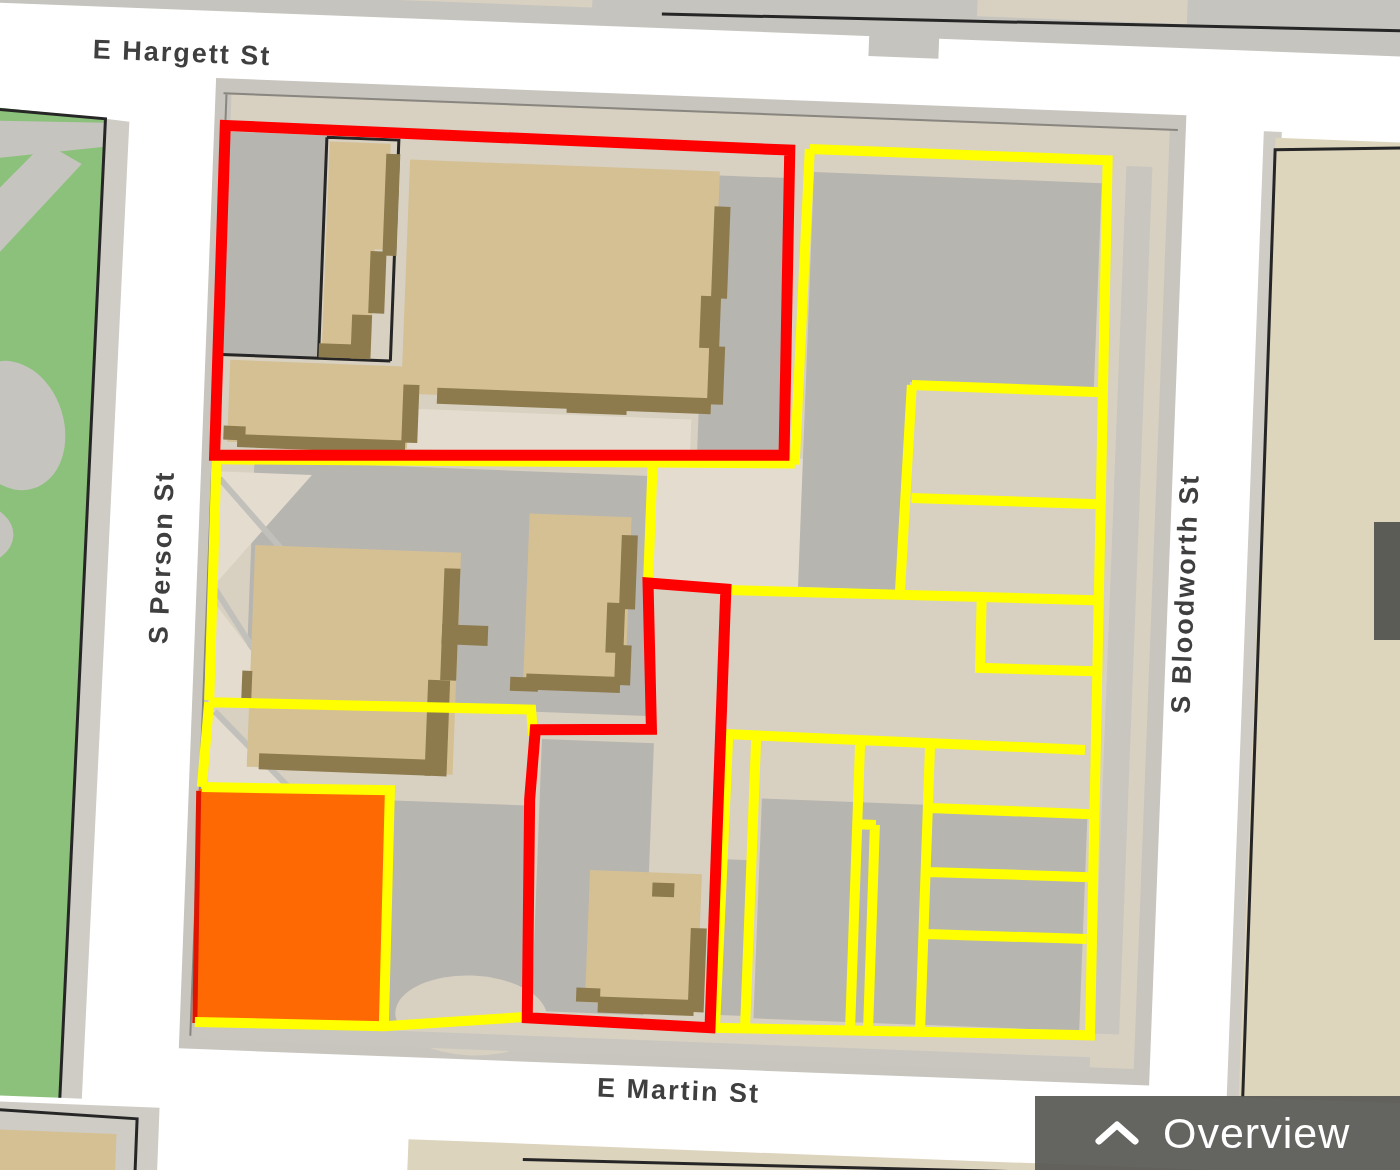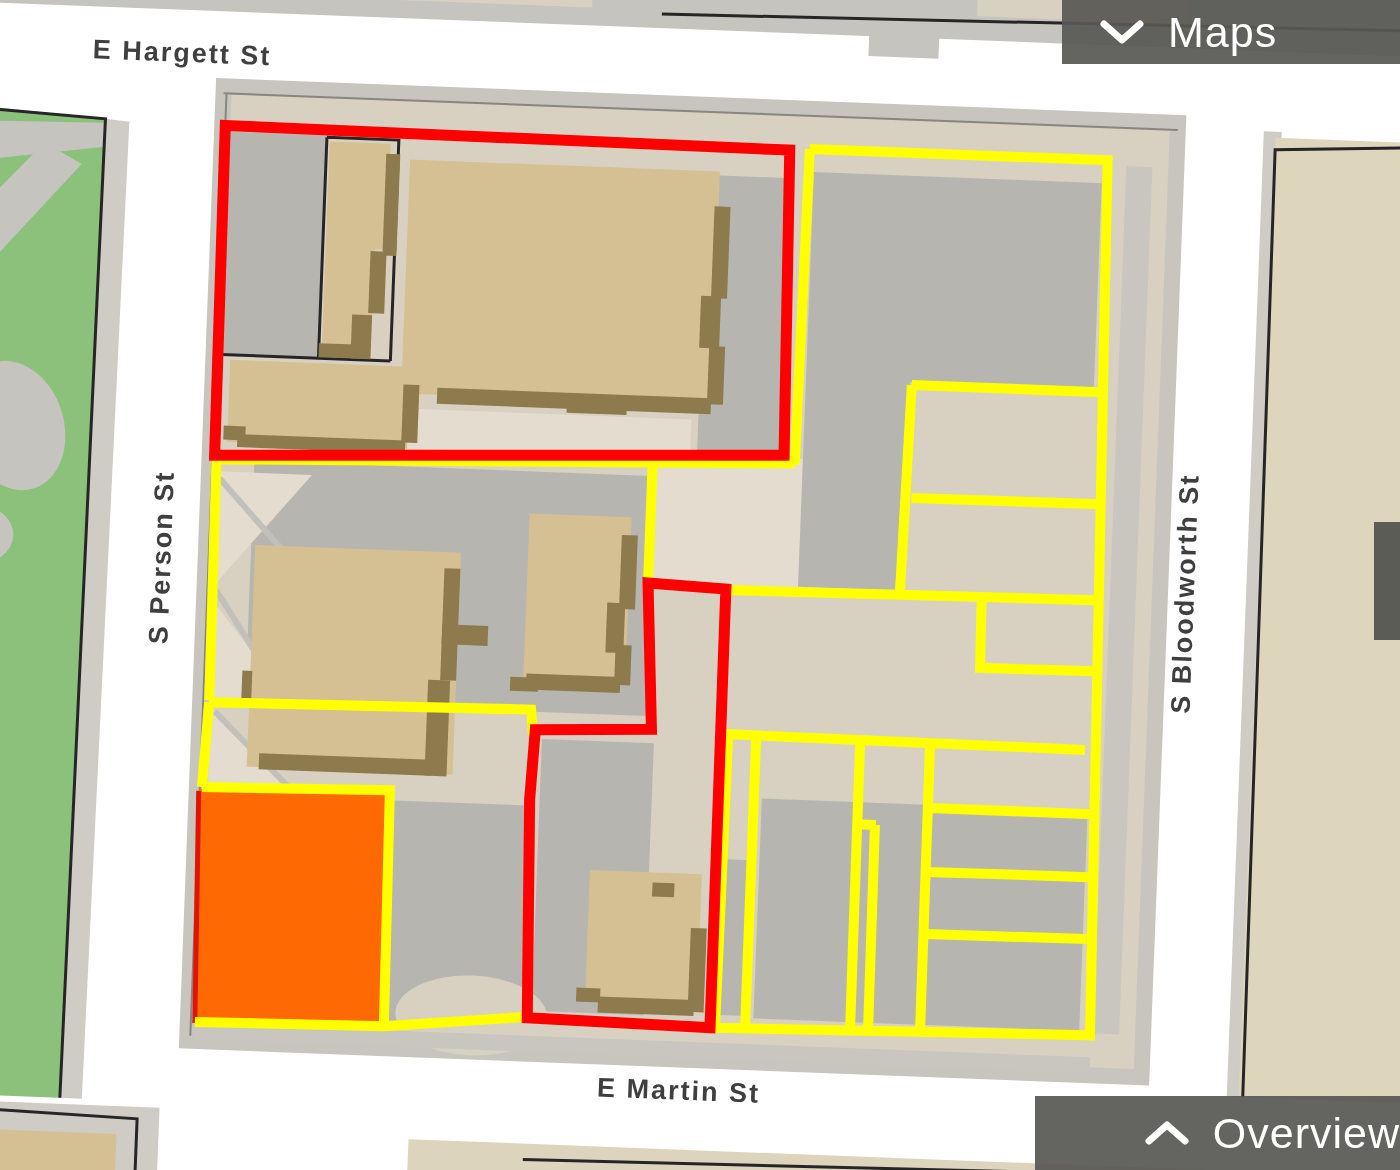--- a/index.html
+++ b/index.html
@@ -27,21 +27,21 @@
   .graypath{fill:none;stroke:#c2c0bb;stroke-width:6;}
   .street-label{fill:var(--c-label_gray,#3f3f3f);font-weight:bold;font-size:27px;
                 letter-spacing:2px;font-family:"Liberation Sans",sans-serif;}
   
   .panel{position:absolute;background:rgba(88,88,84,0.93);color:#fff;
          display:flex;align-items:center;}
   .panel .chev{flex:0 0 auto;}
   .panel .lbl{font-size:43px;color:#fff;letter-spacing:1px;}
   #maps-panel{left:1062px;top:0;width:338px;height:64px;}
   #maps-panel .chev{margin-left:38px;margin-right:24px;}
-  #overview-panel{left:1035px;top:1096px;width:365px;height:74px;justify-content:flex-end;}
+  #overview-panel{left:1035px;top:1096px;width:365px;height:74px;}
   #overview-panel .chev{margin-left:60px;margin-right:24px;}
   #side-handle{position:absolute;left:1374px;top:522px;width:26px;height:118px;
                background:#5c5c56;}
 </style>
 </head>
 <body>
 
 <div id="stage">
   <svg width="1400" height="1170" viewBox="0 0 1400 1170">
     <g transform="rotate(2.2 700 585)">
@@ -178,26 +178,20 @@
         <polygon class="red-line" points="648,585 726,588 727,1027 544,1024 538,806 541,736 657,731" fill="none"></polygon>
 
         <text class="street-label" x="162" y="82" text-anchor="middle">E Hargett St</text>
         <text class="street-label" x="162" y="586" text-anchor="middle" transform="rotate(-90 162 578)">S Person St</text>
         <text class="street-label" x="1185" y="584" text-anchor="middle" transform="rotate(-90 1185 575)">S Bloodworth St</text>
         <text class="street-label" x="698" y="1100" text-anchor="middle">E Martin St</text>
       </g>
     </g>
   </svg>
 
-  <div class="panel" id="maps-panel">
-    <svg class="chev" width="44" height="24" viewBox="0 0 44 24">
-      <polyline points="4,4 22,20 40,4" fill="none" stroke="#ffffff" stroke-width="7" stroke-linecap="round" stroke-linejoin="round"></polyline>
-    </svg>
-    <span class="lbl">Maps</span>
-  </div>
 
   <div class="panel" id="overview-panel">
     <svg class="chev" width="44" height="24" viewBox="0 0 44 24">
       <polyline points="4,20 22,4 40,20" fill="none" stroke="#ffffff" stroke-width="7" stroke-linecap="round" stroke-linejoin="round"></polyline>
     </svg>
     <span class="lbl">Overview</span>
   </div>
 
   <div id="side-handle"></div>
 </div>

